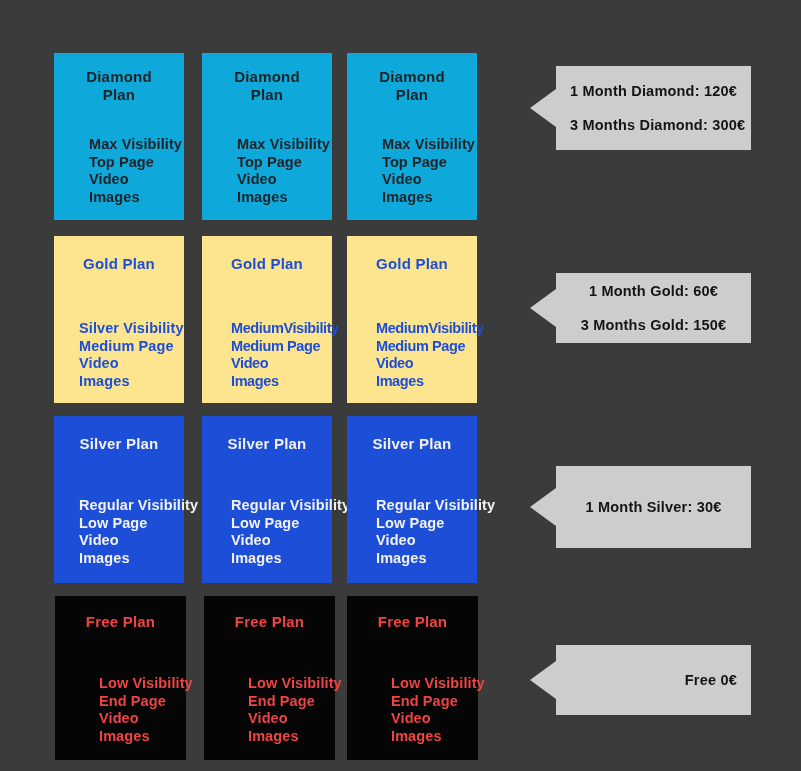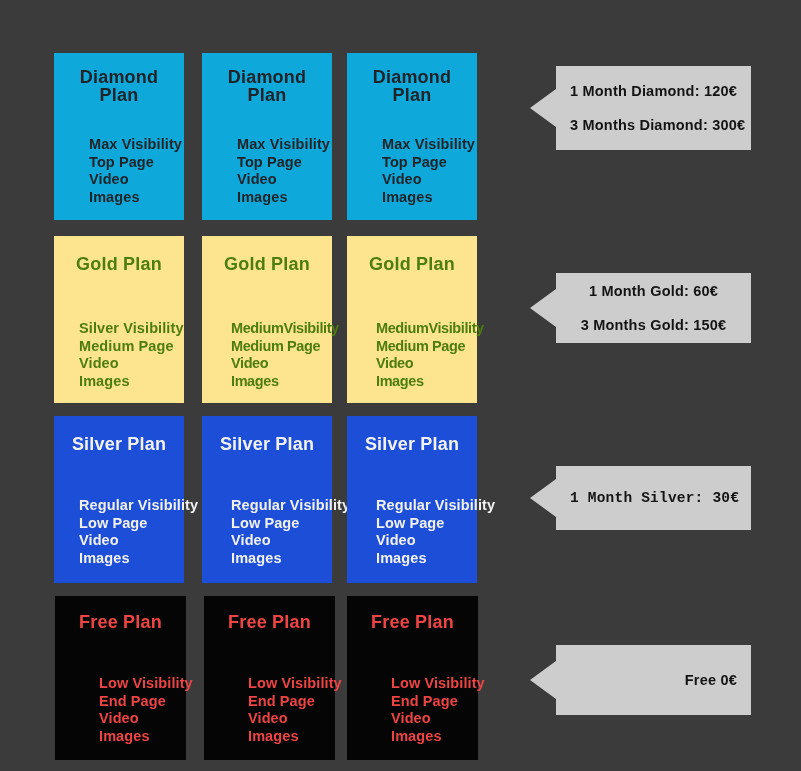--- a/index.html
+++ b/index.html
@@ -22,42 +22,42 @@
 
   
   .card {
     position: absolute;
     box-sizing: border-box;
     text-align: left;
   }
   .card .card-title {
     text-align: center;
     font-weight: bold;
-    font-size: 18px;
+    font-size: 15px;
     line-height: 18px;
     letter-spacing: 0.2px;
     white-space: pre-line;
   }
   .card .feature-list {
     margin: 12px;
     padding: 0;
     list-style: none;
     font-weight: bold;
     font-size: 14.5px;
     line-height: 17.5px;
     letter-spacing: 0.1px;
   }
   .card .feature-list li {
     white-space: nowrap;
   }
 
   
   .plan-diamond { background: #0fa8da; color: #1f2327; }
   
-  .plan-gold { background: #fce58e; color: #4d7c0f; }
+  .plan-gold { background: #fce58e; color: #1d4ed8; }
   
   .plan-silver { background: #1d4ed8; color: #f2f2f2; }
   
   .plan-free { background: #050505; color: #ef4444; }
 
   .tight .feature-list li { letter-spacing: -0.4px; }
 
   
   .callout {
     position: absolute;
@@ -193,21 +193,21 @@
   <div class="card plan-silver" style="left:347px; top:416px; width:130px; height:167px; padding:19px 8px 0 8px;">
     <div class="card-title">Silver Plan</div>
     <ul class="feature-list" style="margin-top:44px; padding-left:9px;">
       <li>Regular Visibility</li>
       <li>Low Page</li>
       <li>Video</li>
       <li>Images</li>
     </ul>
   </div>
 
-  <div class="callout" style="left:556px; top:466px; width:195px; height:64px; padding:12px 14px;font-family:Liberation Mono, monospace;">
+  <div class="callout" style="left:556px; top:466px; width:195px; height:82px; padding:12px 14px;">
     <span class="tail"></span>
     <div class="line">1 Month Silver: 30€</div>
   </div>
 
   <div class="card plan-free" style="left:55px; top:596px; width:131px; height:164px; padding:17px 8px 0 8px;">
     <div class="card-title">Free Plan</div>
     <ul class="feature-list" style="margin-top:44px; padding-left:24px;">
       <li>Low Visibility</li>
       <li>End Page</li>
       <li>Video</li>

